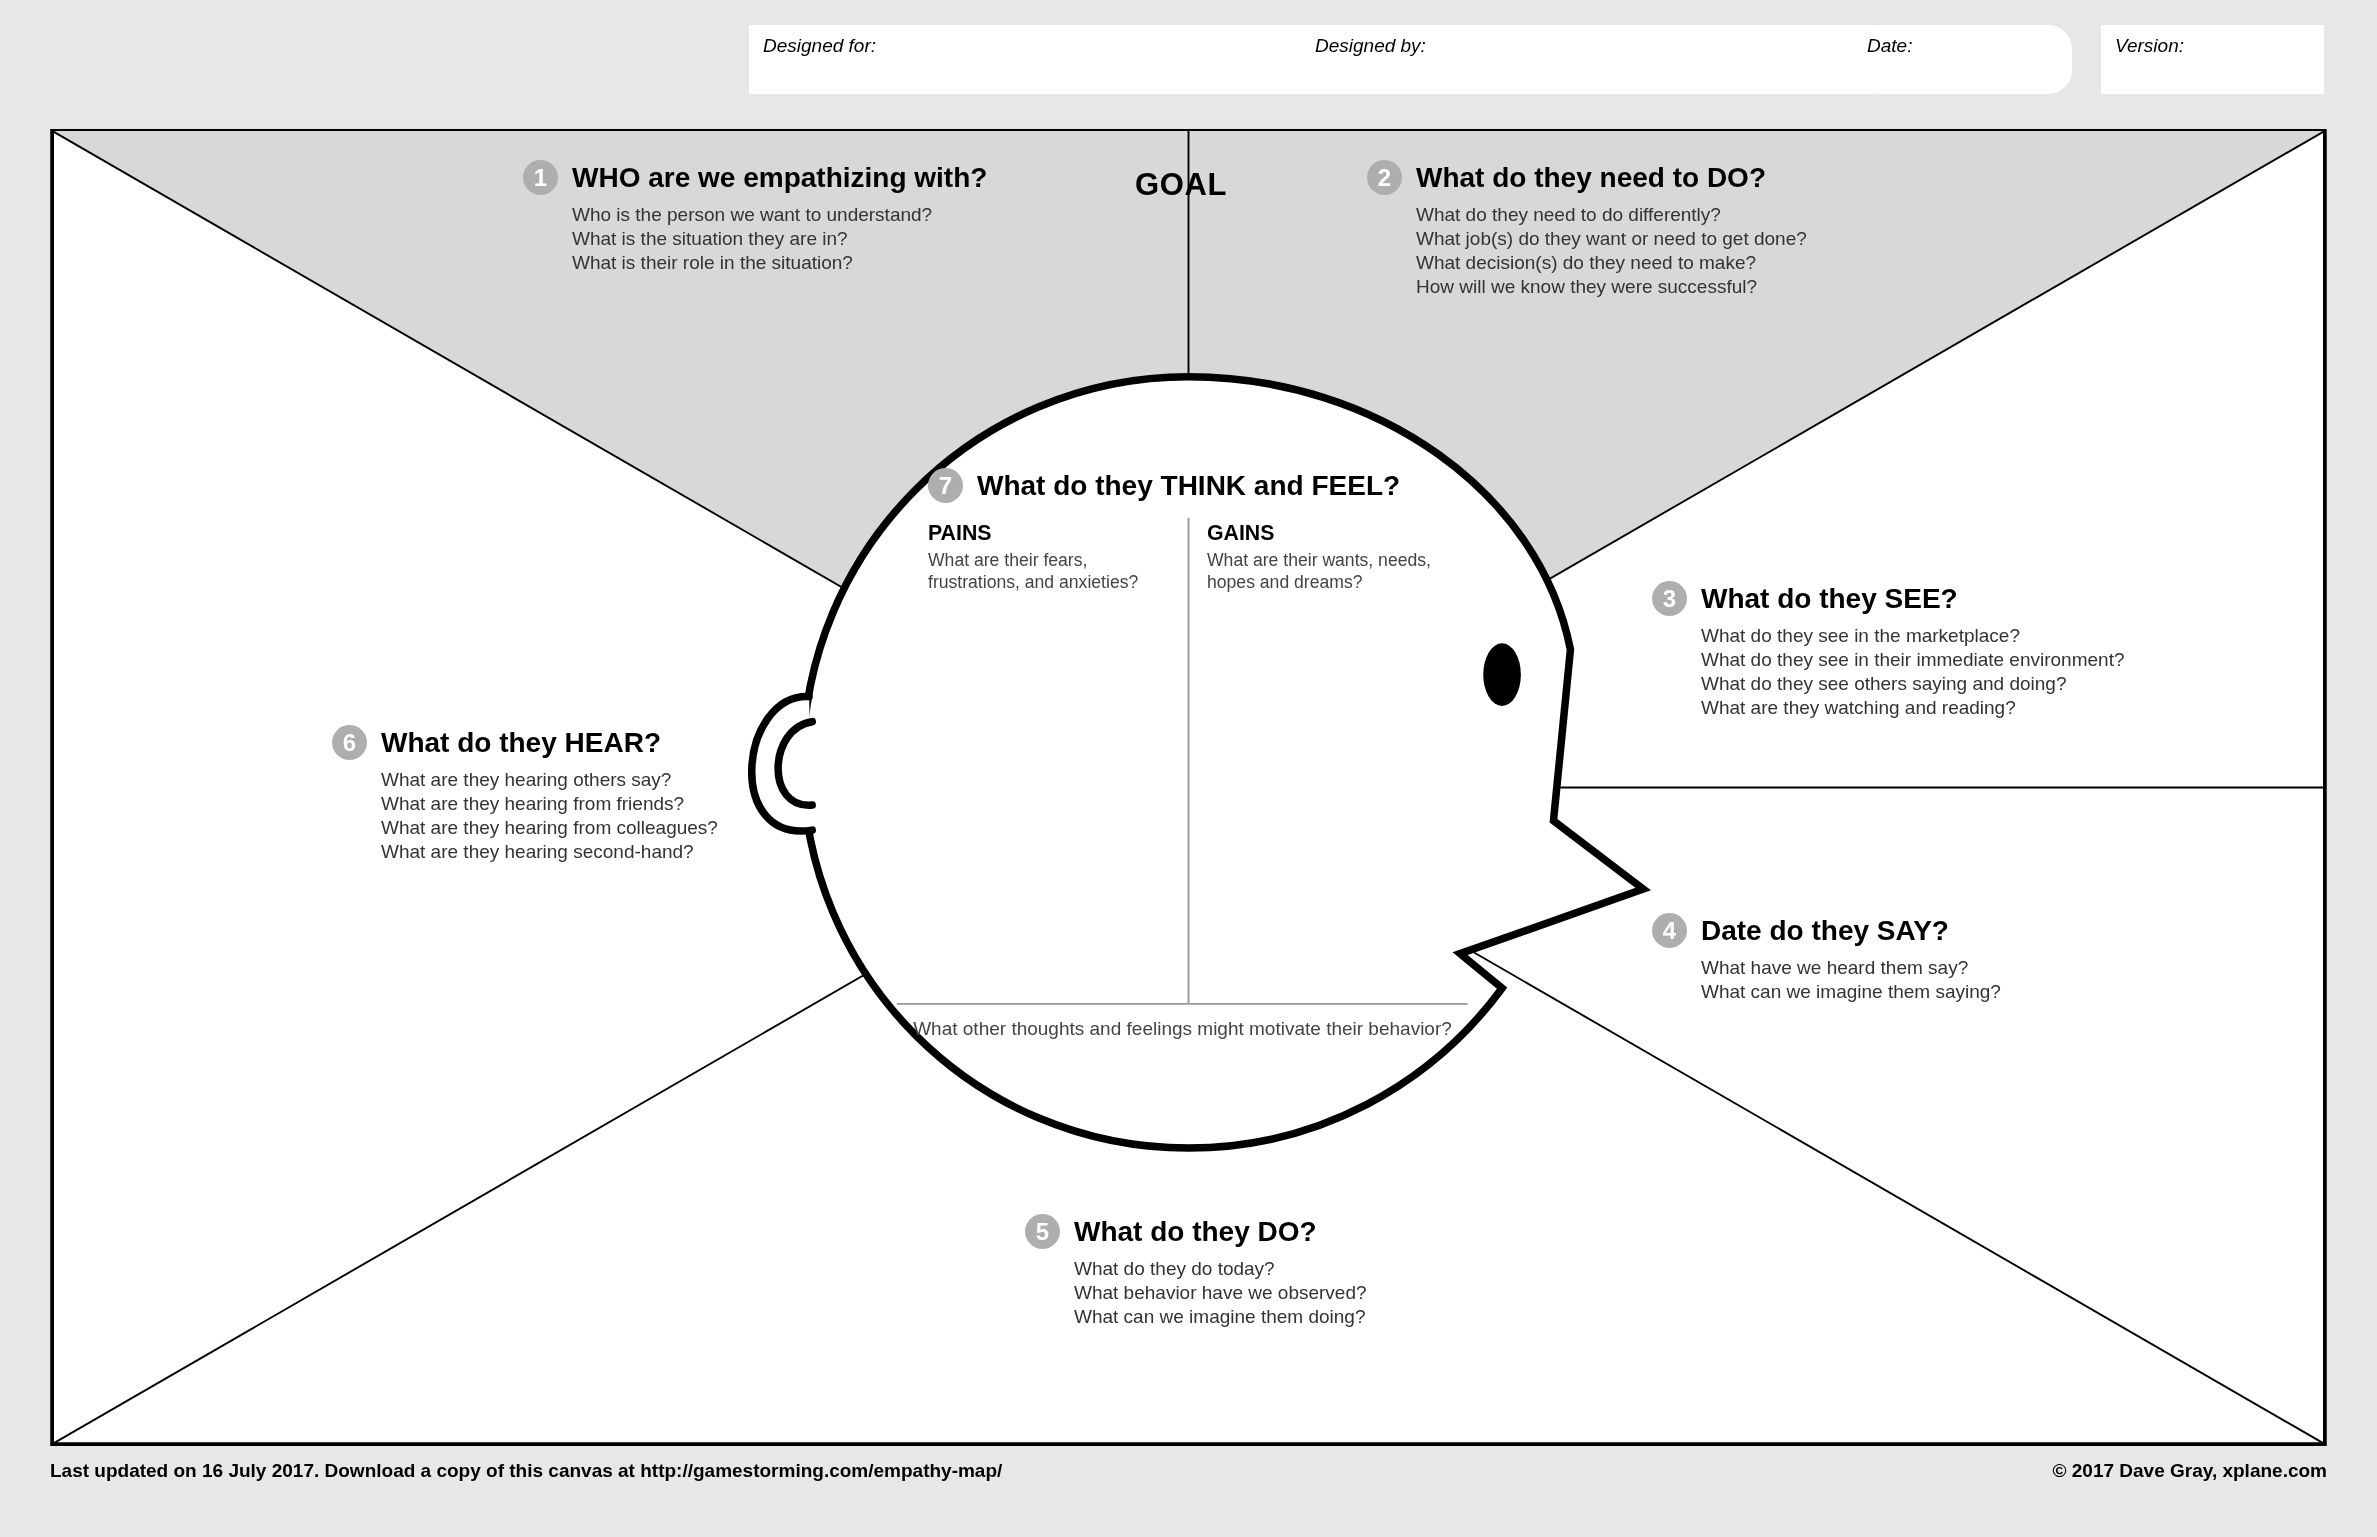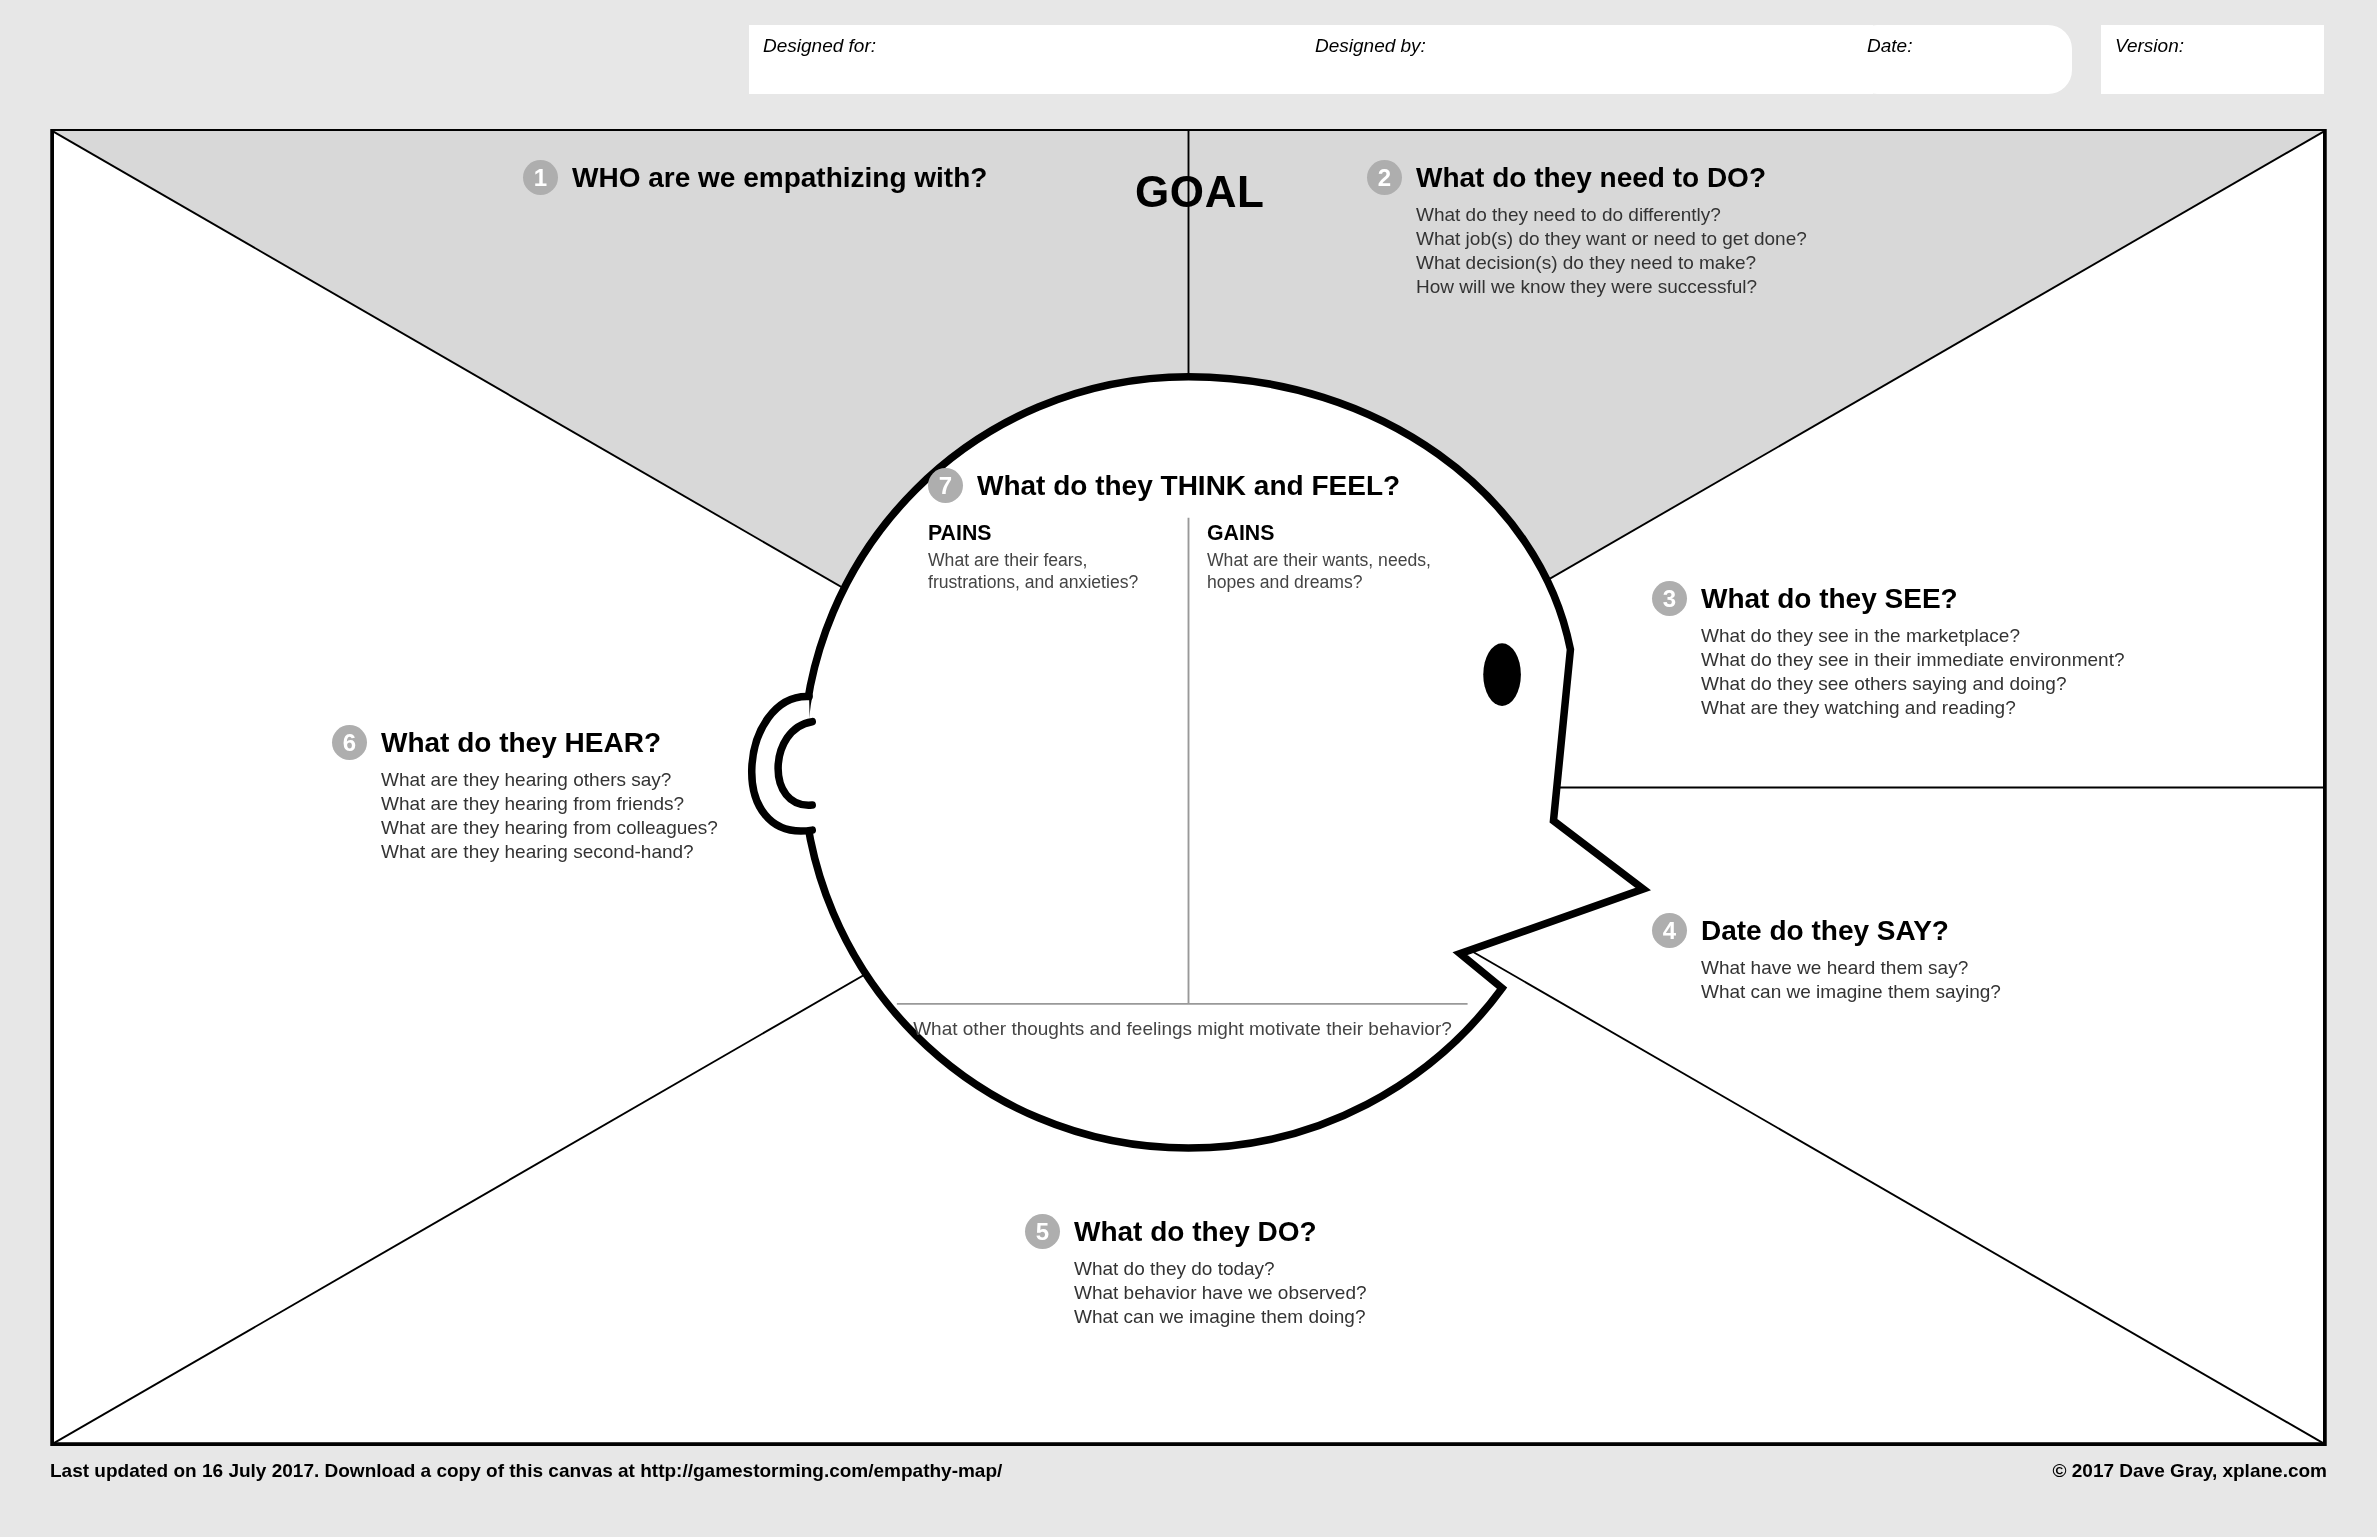--- a/index.html
+++ b/index.html
@@ -11,21 +11,21 @@
   .canvas { position:absolute; left:50px; top:129px; width:2277px; height:1317px; background:#fff; }
   .canvas svg { position:absolute; left:0; top:0; width:2277px; height:1317px; }
   .sec { position:absolute; }
   .sec-head { display:flex; gap:14px; align-items:flex-start; }
   .num { width:35px; height:35px; border-radius:50%; background:var(--number-bg); color:#fff; font-weight:700; font-size:24px; line-height:35px; text-align:center; flex:0 0 35px; }
   .sec-title { font-weight:700; font-size:28px; line-height:35px; color:#000; }
   .prompts { margin:7.5px 0 0 49px; font-size:19px; line-height:24px; color:var(--body); }
   .sub-title { font-weight:700; font-size:21.3px; }
   .sub-body { font-size:17.6px; line-height:22.6px; color:var(--sub); margin-top:2.5px; }
   .inner-footer { position:absolute; font-size:19px; color:var(--sub); text-align:center;margin-top:8px; }
-  .goal { position:absolute; font-weight:900; font-size:44px; letter-spacing:0.6px; }
+  .goal { position:absolute; font-weight:900; font-size:31px; letter-spacing:0.6px; }
   .footer { position:absolute; left:50px; top:1460px; width:2277px; font-weight:600; font-size:19px; color:#000; }
   .footer .right { position:absolute; right:0; top:0; }
   .p { display:block; }
 </style>
 </head>
 <body>
 
 <div class="page">
 
   <div class="meta-field" style="left:749px;width:612px;text-decoration:underline;">
@@ -97,20 +97,25 @@
       <line x1="1350" y1="1395" x2="2260" y2="1395" stroke="#999" stroke-width="3"></line>
     </svg>
 
     <div class="goal" style="left:1085px; top:38px;">GOAL</div>
 
     <div class="sec" style="left:473px; top:31px;">
       <div class="sec-head">
           <span class="num">1</span>
           <span class="sec-title">WHO are we empathizing with?</span>
         </div>
+      <div class="prompts">
+        <span class="p">Who is the person we want to understand?</span>
+        <span class="p">What is the situation they are in?</span>
+        <span class="p">What is their role in the situation?</span>
+      </div>
     </div>
 
     <div class="sec" style="left:1317px; top:31px;">
       <div class="sec-head">
           <span class="num">2</span>
           <span class="sec-title">What do they need to DO?</span>
         </div>
       <div class="prompts">
         <span class="p">What do they need to do differently?</span>
         <span class="p">What job(s) do they want or need to get done?</span>

